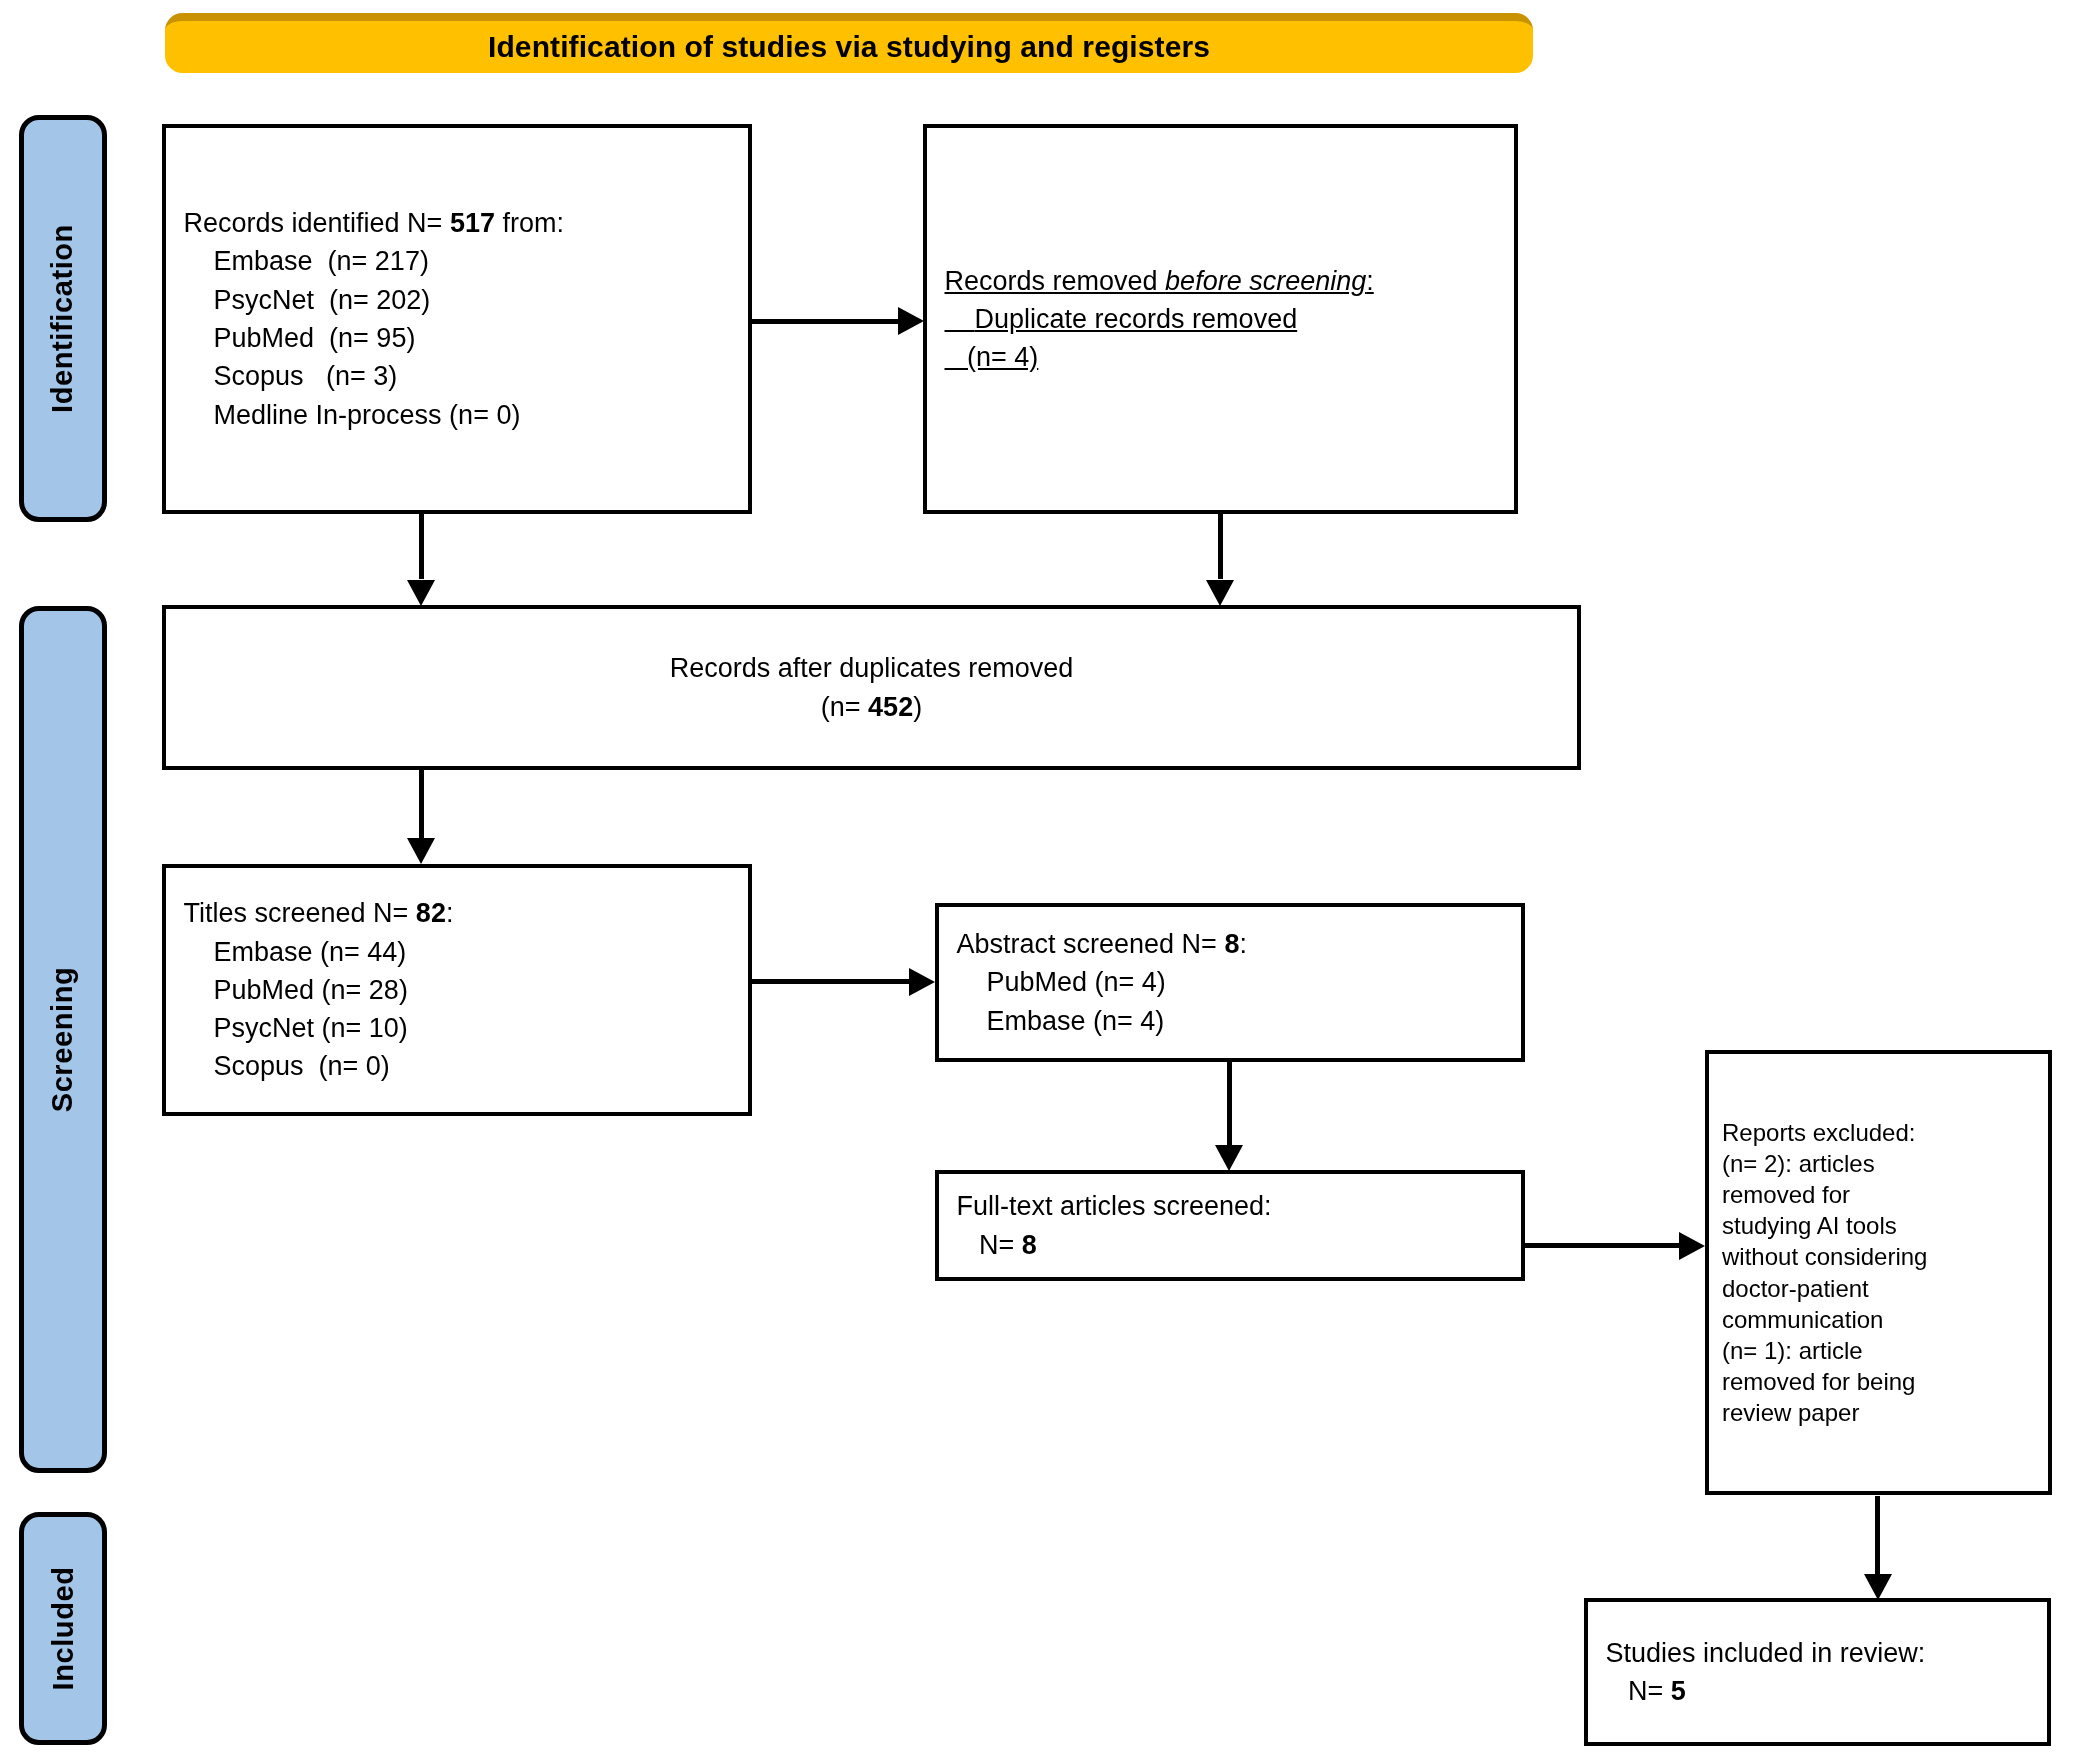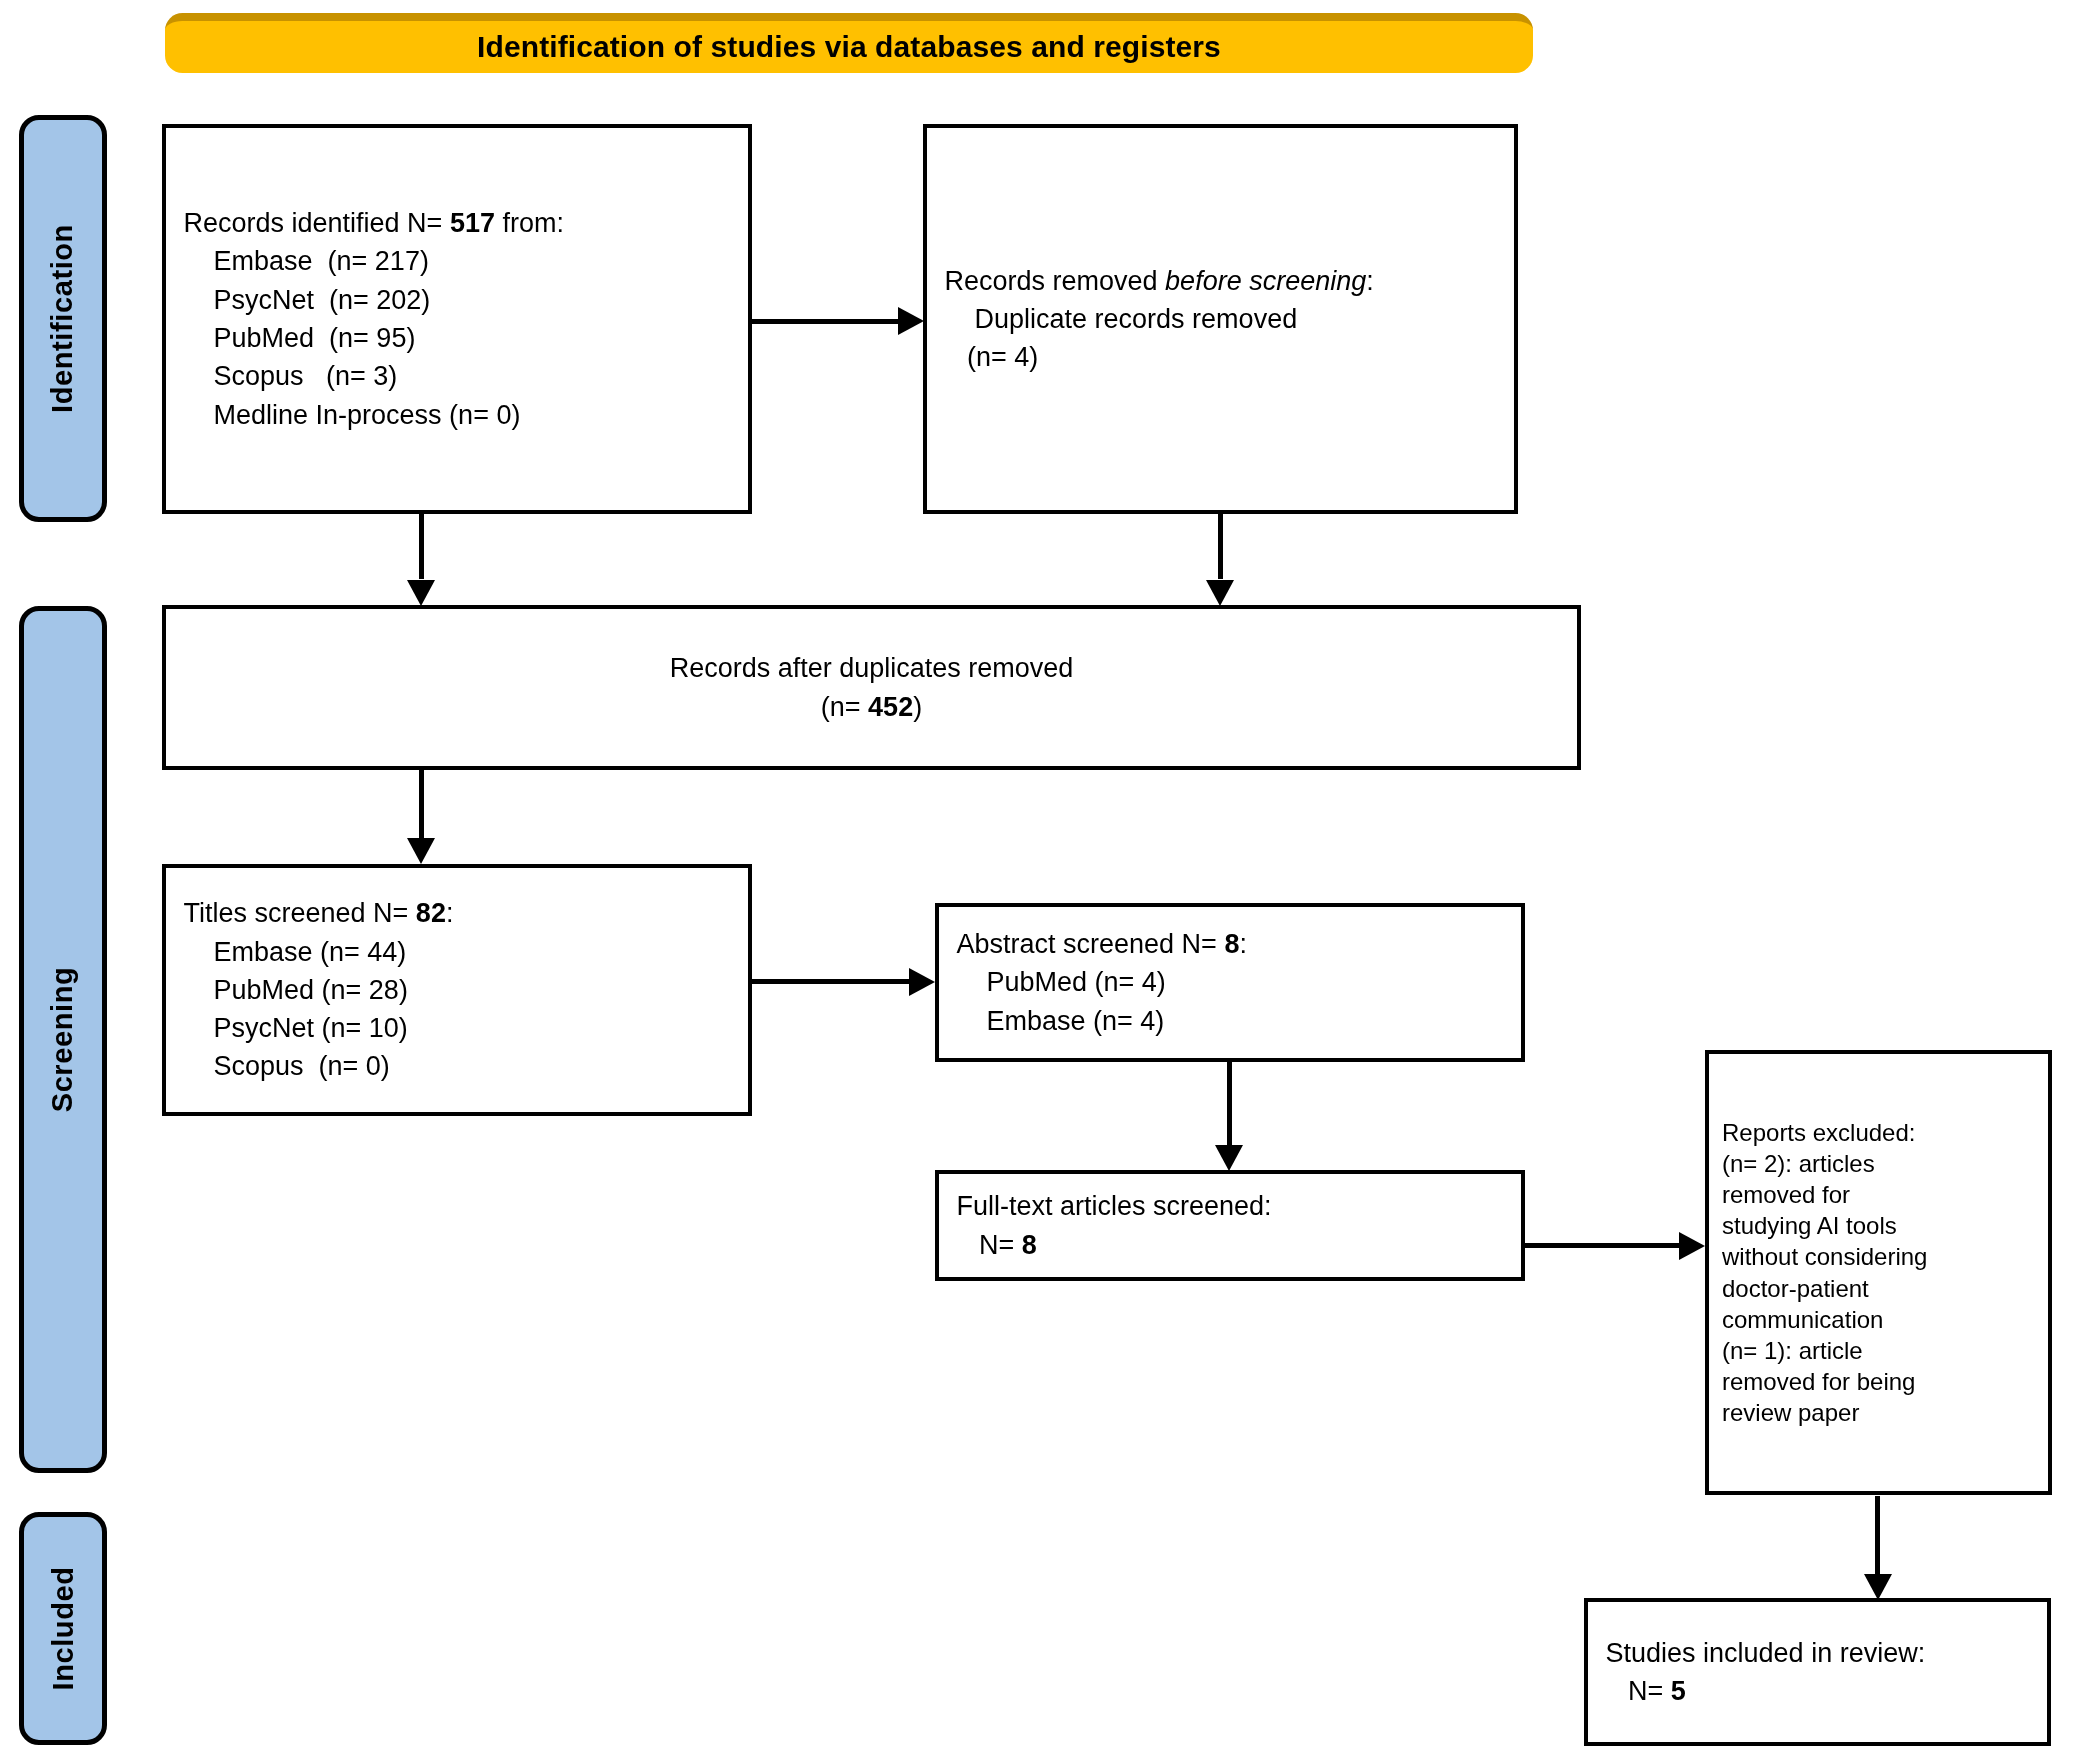--- a/index.html
+++ b/index.html
@@ -114,21 +114,21 @@
     border-bottom: 14.6px solid transparent;
     border-left: 26px solid #000000;
   }
 </style>
 </head>
 <body>
 
 <div id="page">
 
   <div class="banner" style="left:165px; top:13px; width:1368px; height:60px;">
-    <span class="banner-label">Identification of studies via databases and registers</span>
+    <span class="banner-label">Identification of studies via studying and registers</span>
   </div>
 
   <div class="stage-bar" style="left:18.7px; top:115px; width:88px; height:407px;">
     <span class="stage-label">Identification</span>
   </div>
 
   <div class="stage-bar" style="left:18.7px; top:606px; width:88px; height:867px;">
     <span class="stage-label">Screening</span>
   </div>
 
@@ -138,21 +138,21 @@
 
   <div class="node pad-left" style="left:162px; top:124px; width:590px; height:390px;">
     <div class="node-body"><span>Records identified N= </span><span class="b">517</span><span> from:</span><span>
     Embase  (n= 217)
     PsycNet  (n= 202)
     PubMed  (n= 95)
     Scopus   (n= 3)
     Medline In-process (n= 0)</span></div>
   </div>
 
-  <div class="node pad-left" style="left:923px; top:124px; width:595px; height:390px;">
+  <div class="node pad-left" style="left:923px; top:124px; width:595px; height:390px;text-decoration:underline;">
     <div class="node-body"><span>Records removed </span><span class="i">before screening</span><span>:</span><span>
     Duplicate records removed
    (n= 4)</span></div>
   </div>
 
   <div class="hline" style="left:752px; top:319px; width:146px;"></div>
   <div class="arrow-right" style="left:898px; top:307px;"></div>
 
   <div class="node center" style="left:162px; top:605px; width:1419px; height:165px;">
     <div class="node-body"><span>Records after duplicates removed</span><br><span>(n= </span><span class="b">452</span><span>)</span></div>

